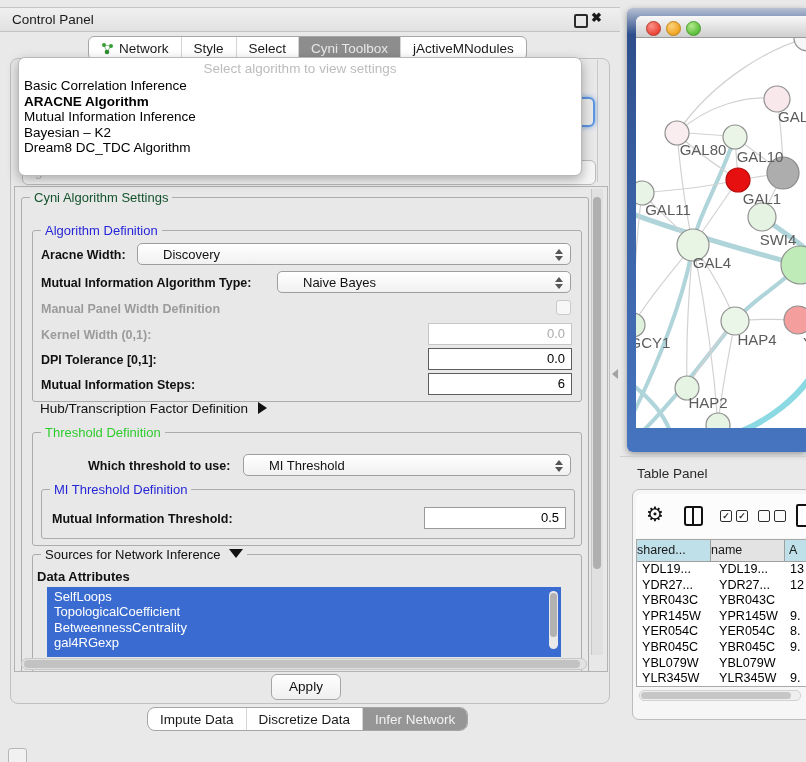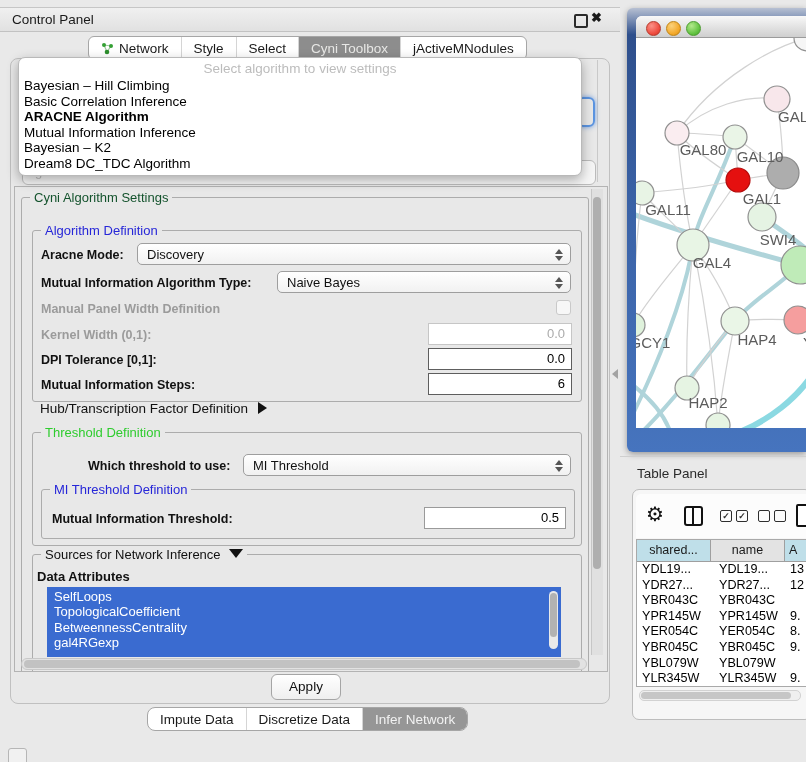--- a/index.html
+++ b/index.html
@@ -41,21 +41,21 @@
   
   .settings{left:14px;top:186px;width:592px;height:484px;background:#E8E8E8;
             border:1px solid #B3B3B3;overflow:hidden;z-index:1}
   .group{position:absolute;border:1px solid #ACACAC;border-radius:3px}
   .glab{position:absolute;top:-8px;left:8px;background:#E8E8E8;padding:0 4px;font-size:13px;white-space:nowrap}
   .glab.blue{color:#2626D8}
   .glab.green{color:#2FCC2F}
   .lbl{position:absolute;font-size:12.5px;font-weight:bold;color:#111;white-space:nowrap}
   .lbl.dis{color:#9B9B9B}
   .combo{position:absolute;height:22px;background:linear-gradient(#FFF,#F1F1F1);border:1px solid #9E9E9E;
-         border-radius:5px;font-size:13px;color:#111;line-height:21px;padding-left:9px;box-sizing:border-box}
+         border-radius:5px;font-size:13px;color:#111;line-height:21px;padding-left:25px;box-sizing:border-box}
   .combo .arr{position:absolute;right:7px;top:4px;width:8px;height:14px}
   .arr i{position:absolute;left:0;width:0;height:0;border-left:4px solid transparent;border-right:4px solid transparent}
   .arr .up{top:1px;border-bottom:5px solid #555}
   .arr .dn{bottom:1px;border-top:5px solid #555}
   .field{position:absolute;height:20px;background:#FFF;font-size:13px;text-align:right;
          padding-right:6px;line-height:20px;box-sizing:content-box}
   .field.en{border:1.5px solid #5E5E5E;color:#000}
   .field.dis{border:1px solid #C6C6C6;color:#ABABAB}
   .chk{position:absolute;width:13px;height:13px;border:1px solid #C9C9C9;border-radius:3px;background:#F7F7F7}
   .tri-r{display:inline-block;width:0;height:0;border-top:6px solid transparent;border-bottom:6px solid transparent;
@@ -106,21 +106,21 @@
   .colbr{position:absolute;left:48px;top:12px;width:15px;height:16px;border:2px solid #111;border-radius:3px}
   .colbr i{position:absolute;left:6px;top:0;width:2px;height:16px;background:#111}
   .cbpair{position:absolute;top:16px;display:flex;gap:4px}
   .cb{width:10px;height:10px;border:1.5px solid #2E2E2E;border-radius:2px;font-size:9px;line-height:10px;
       text-align:center;color:#2E2E2E;font-weight:bold}
   .fileic{position:absolute;left:160px;top:10px;width:14px;height:19px;border:2px solid #111;border-radius:2px;background:#FFF}
 
   .ttable{position:absolute;left:3px;top:49px;width:172px;height:148px;background:#FFF;border:1px solid #A9A9A9;
           box-sizing:border-box;overflow:hidden}
   .thead{display:flex;height:21px;border-bottom:1px solid #9F9F9F;font-size:12.5px;color:#1A1A1A}
-  .th{box-sizing:border-box;border-right:1px solid #9F9F9F;text-align:center;line-height:20px;overflow:hidden;white-space:nowrap}
+  .th{box-sizing:border-box;border-right:1px solid #9F9F9F;text-align:left;line-height:20px;overflow:hidden;white-space:nowrap}
   .th.c1{width:74px;background:#BFDFE9}
   .th.c2{width:74px;background:#E3E3E3}
   .th.c3{flex:1;background:#BFDFE9;text-align:left;padding-left:4px}
   .trow{display:flex;height:15.6px;font-size:12.6px;color:#000}
   .td{box-sizing:border-box;overflow:hidden;white-space:nowrap;line-height:15.6px}
   .td.c1{width:74px;padding-left:5px}
   .td.c2{width:74px;padding-left:8px}
   .td.c3{flex:1;padding-left:5px}
   .tp-hscroll{position:absolute;left:6px;top:200px;width:160px;height:9px;background:#EFEFEF;
               border:1px solid #D2D2D2;border-radius:5px}
@@ -162,37 +162,36 @@
       <span>jActiveMNodules</span>
     </div>
 </div>
 
 <div class="abs bg-combo">gal-filtered sif default node</div>
 <div class="abs focus-frag"></div>
 <div class="abs vline"></div>
 
 <div class="abs popup">
   <div class="ph">Select algorithm to view settings</div>
-  <div class="it">Bayesian – Hill Climbing</div>
   <div class="it">Basic Correlation Inference</div>
   <div class="it bold">ARACNE Algorithm</div>
   <div class="it">Mutual Information Inference</div>
   <div class="it">Bayesian – K2</div>
   <div class="it">Dream8 DC_TDC Algorithm</div>
 </div>
 
 <div class="abs settings">
 
   <div class="group" style="left:6px;top:10px;width:566px;height:500px">
     <span class="glab" style="color:#14532d">Cyni Algorithm Settings</span>
 
     <div class="group" style="left:10px;top:32px;width:548px;height:170px">
       <span class="glab blue">Algorithm Definition</span>
 
-      <span class="lbl" style="left:8px;top:17px">Aracne Mode:</span>
+      <span class="lbl" style="left:8px;top:17px">Aracne Width:</span>
       <div class="combo" style="left:104px;top:12px;width:434px">
         <span>Discovery</span>
         <span class="arr">
             <i class="up"></i>
             <i class="dn"></i>
           </span>
       </div>
 
       <span class="lbl" style="left:8px;top:45px">Mutual Information Algorithm Type:</span>
       <div class="combo" style="left:244px;top:40px;width:294px">

